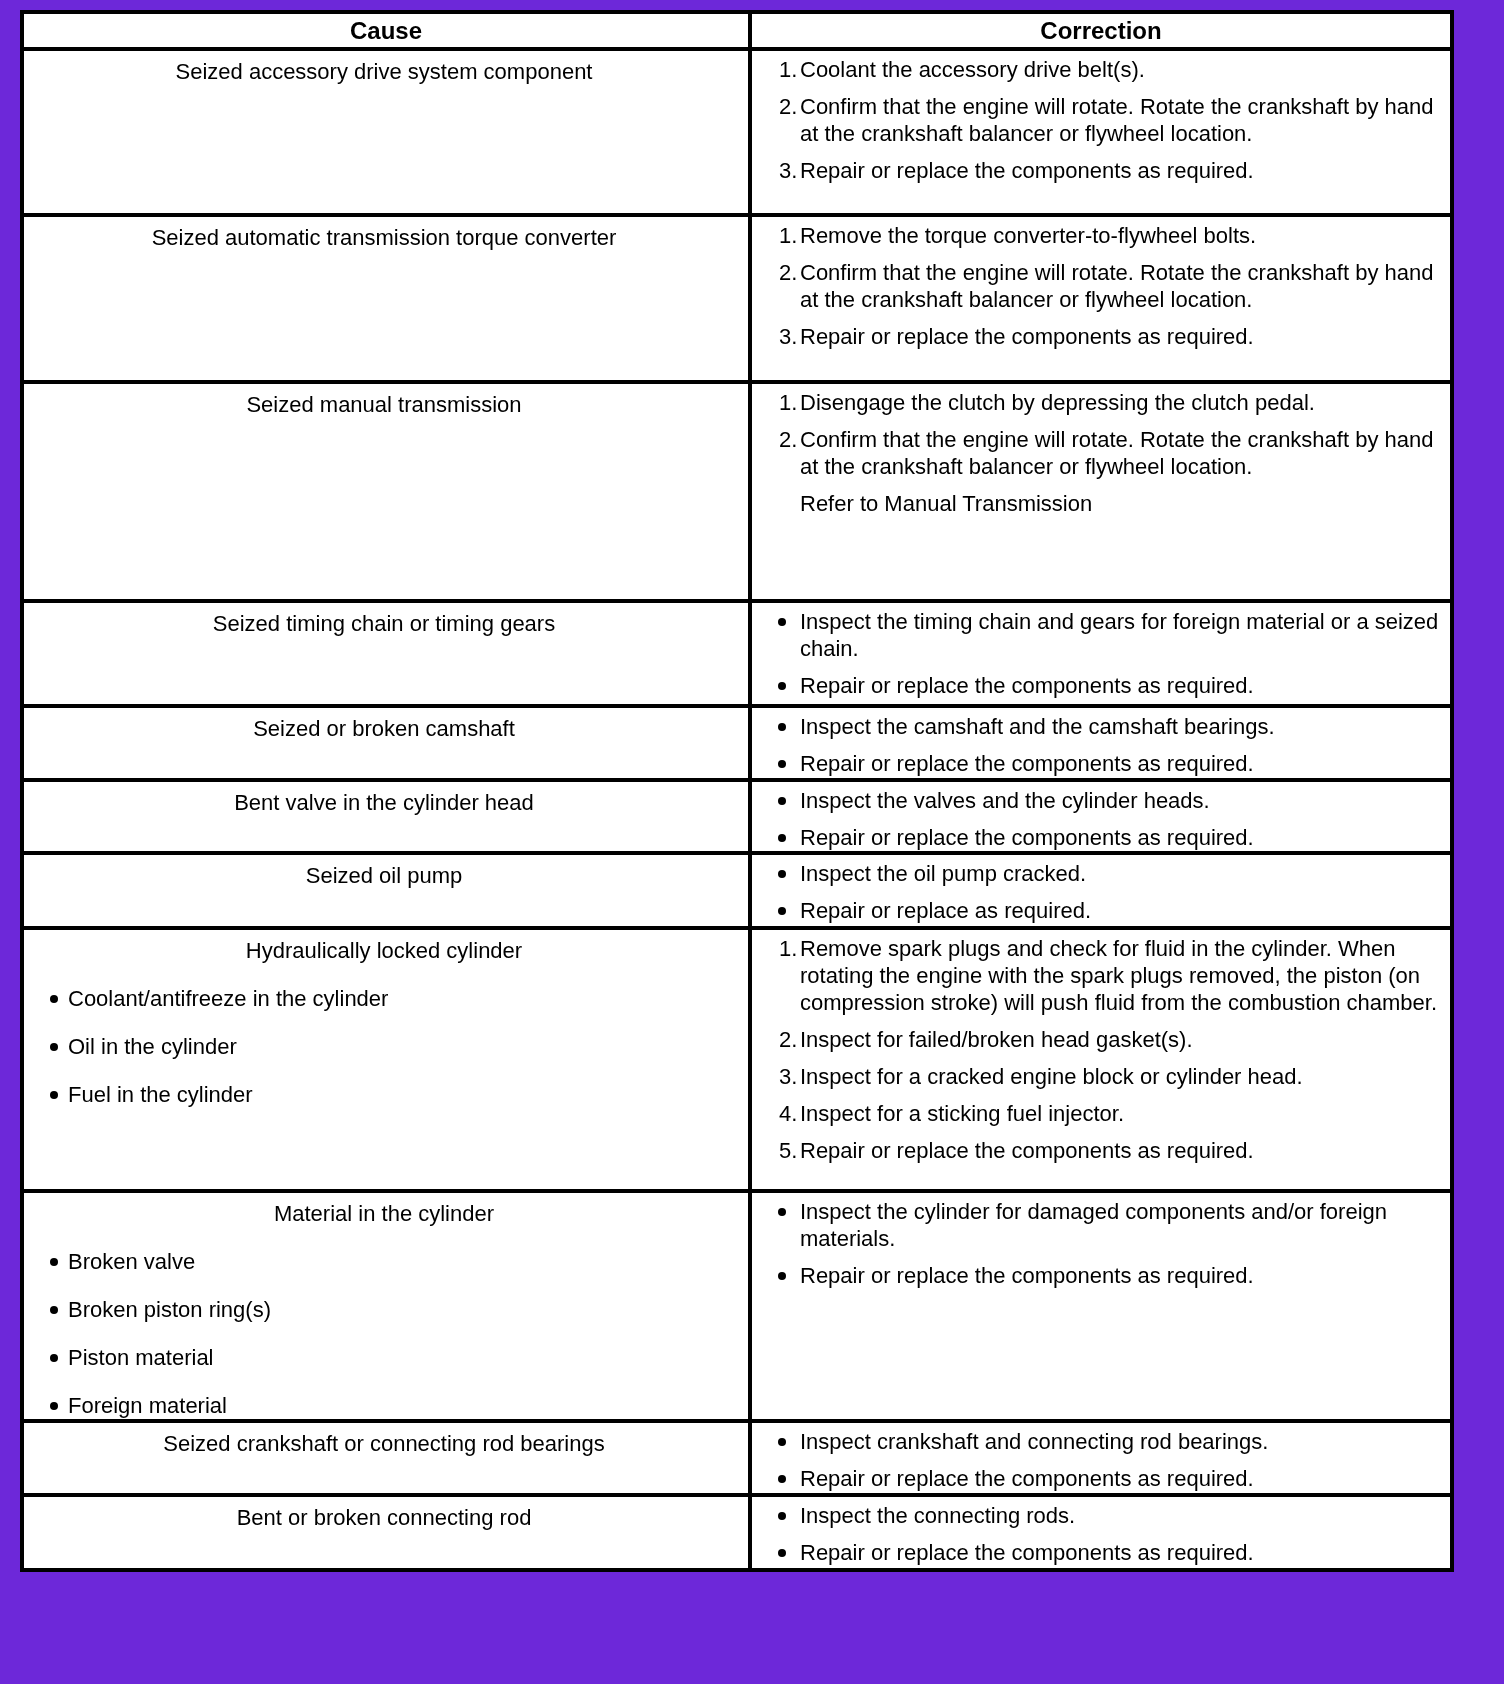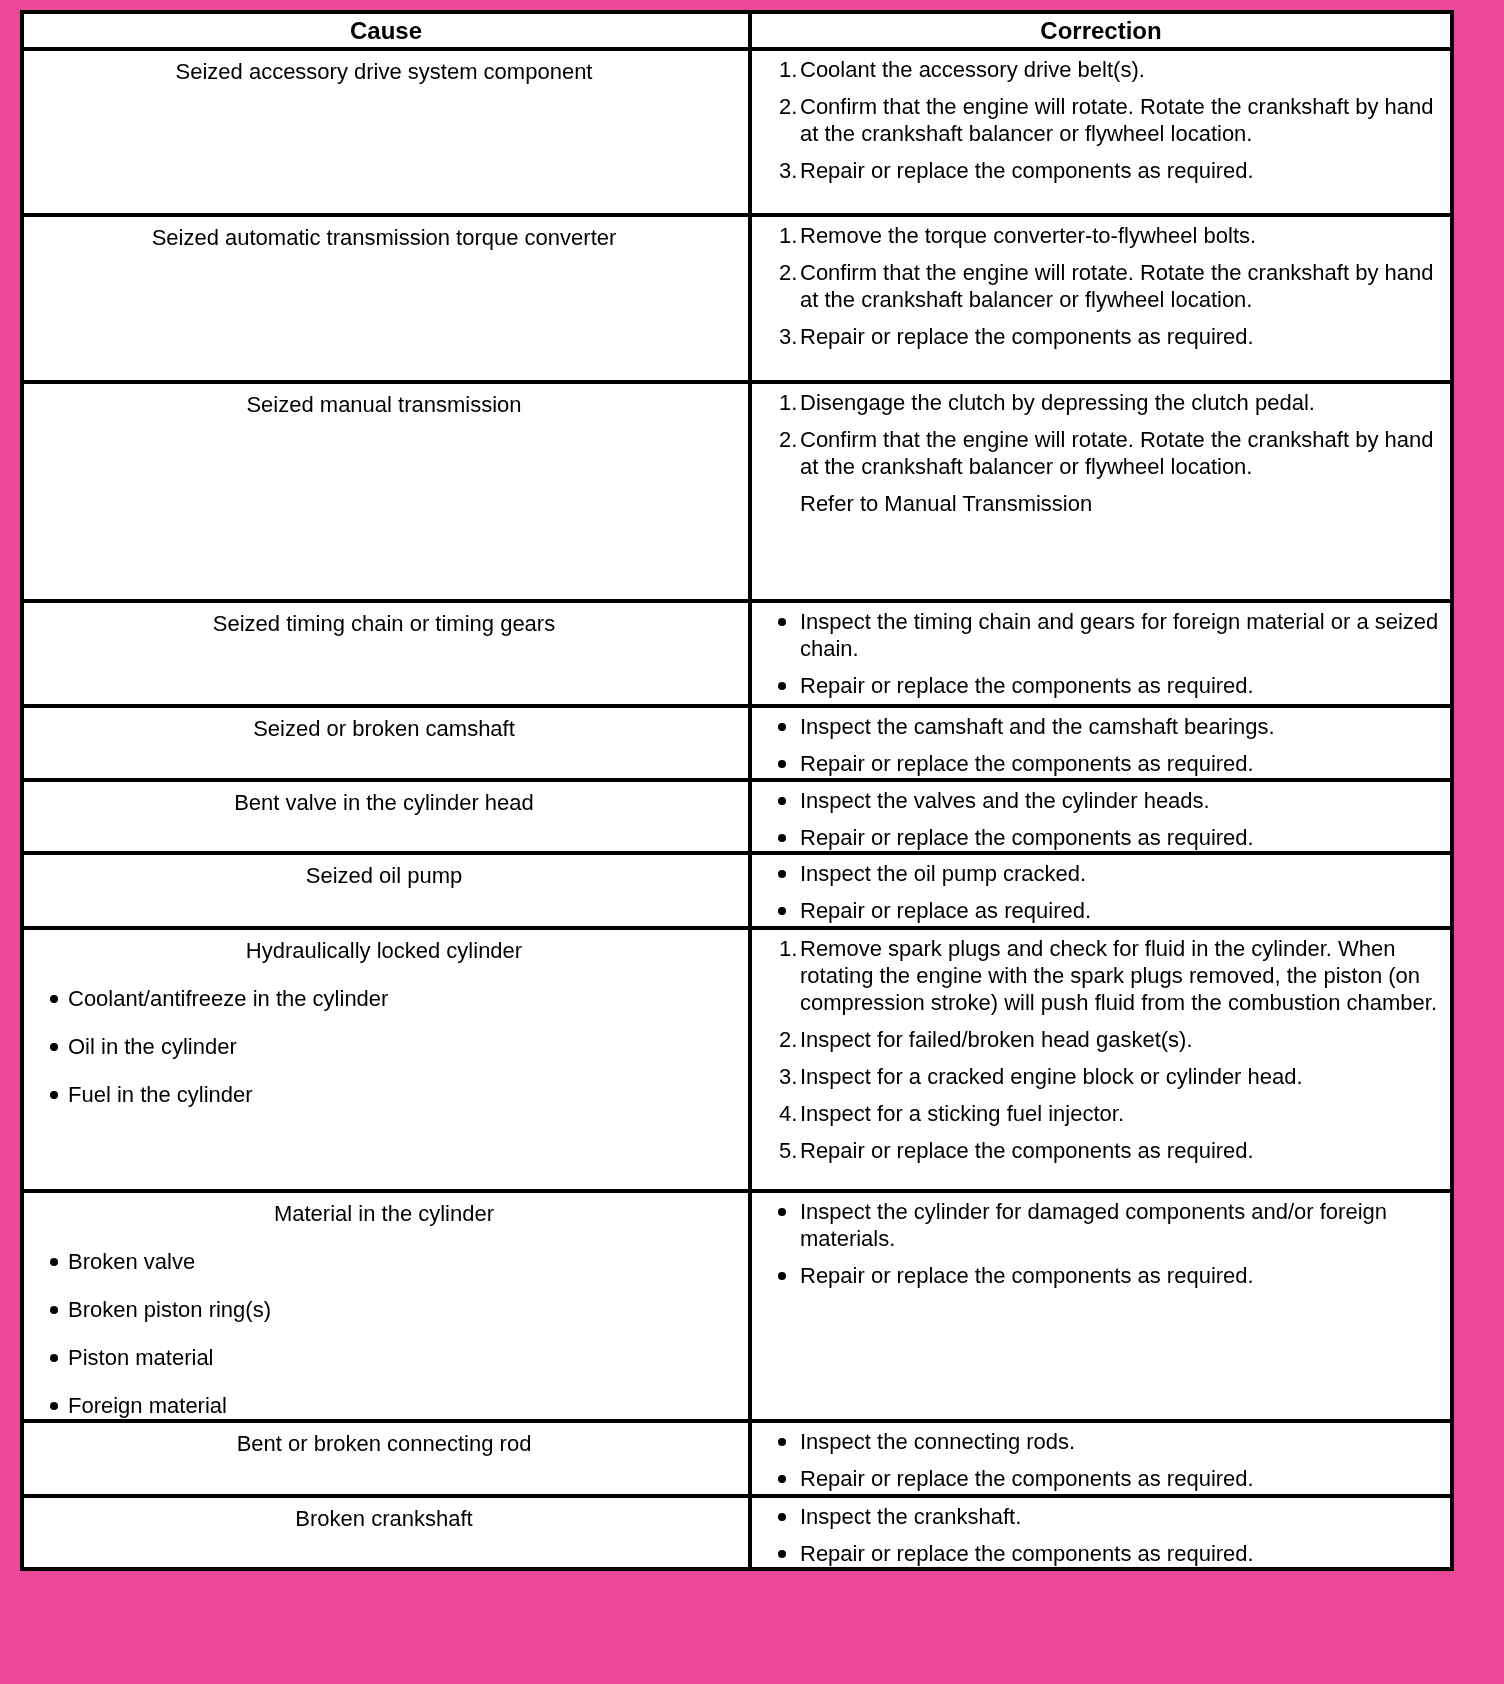--- a/index.html
+++ b/index.html
@@ -1,17 +1,17 @@
 <!DOCTYPE html>
 <html><head>
 <meta charset="utf-8">
 <style>
   html, body { margin:0; padding:0; background:#ffffff; }
   .page {
-    position:relative; width:1504px; height:1684px; background:#ec4899;
+    position:relative; width:1504px; height:1684px; background:#6d28d9;
     font-family:"Liberation Sans", sans-serif; color:#000;
     overflow:hidden;
   }
   table.trouble {
     position:absolute; left:20px; top:10px; width:1430px;
     border-collapse:collapse; table-layout:fixed;
     background:#fff;
   }
   table.trouble th, table.trouble td {
     border:4px solid #000;
@@ -150,33 +150,33 @@
             <div class="cause-item"><span class="dot"></span><span>Broken valve</span></div>
             <div class="cause-item"><span class="dot"></span><span>Broken piston ring(s)</span></div>
             <div class="cause-item"><span class="dot"></span><span>Piston material</span></div>
             <div class="cause-item"><span class="dot"></span><span>Foreign material</span></div>
           </td>
           <td class="corr-cell">
             <div class="c-item"><span class="dot"></span><span>Inspect the cylinder for damaged components and/or foreign materials.</span></div>
             <div class="c-item"><span class="dot"></span><span>Repair or replace the components as required.</span></div>
           </td>
         </tr>
+        <tr style="height: 74px;">
+          <td class="cause-cell">
+            <div class="cause-title">Seized crankshaft or connecting rod bearings</div>
+          </td>
+          <td class="corr-cell">
+            <div class="c-item"><span class="dot"></span><span>Inspect crankshaft and connecting rod bearings.</span></div>
+            <div class="c-item"><span class="dot"></span><span>Repair or replace the components as required.</span></div>
+          </td>
+        </tr>
         <tr style="height: 75px;">
           <td class="cause-cell">
             <div class="cause-title">Bent or broken connecting rod</div>
           </td>
           <td class="corr-cell">
             <div class="c-item"><span class="dot"></span><span>Inspect the connecting rods.</span></div>
             <div class="c-item"><span class="dot"></span><span>Repair or replace the components as required.</span></div>
           </td>
         </tr>
-        <tr style="height: 72px;">
-          <td class="cause-cell">
-            <div class="cause-title">Broken crankshaft</div>
-          </td>
-          <td class="corr-cell">
-            <div class="c-item"><span class="dot"></span><span>Inspect the crankshaft.</span></div>
-            <div class="c-item"><span class="dot"></span><span>Repair or replace the components as required.</span></div>
-          </td>
-        </tr>
       </tbody>
   </table>
 </div>
 
 </body></html>

